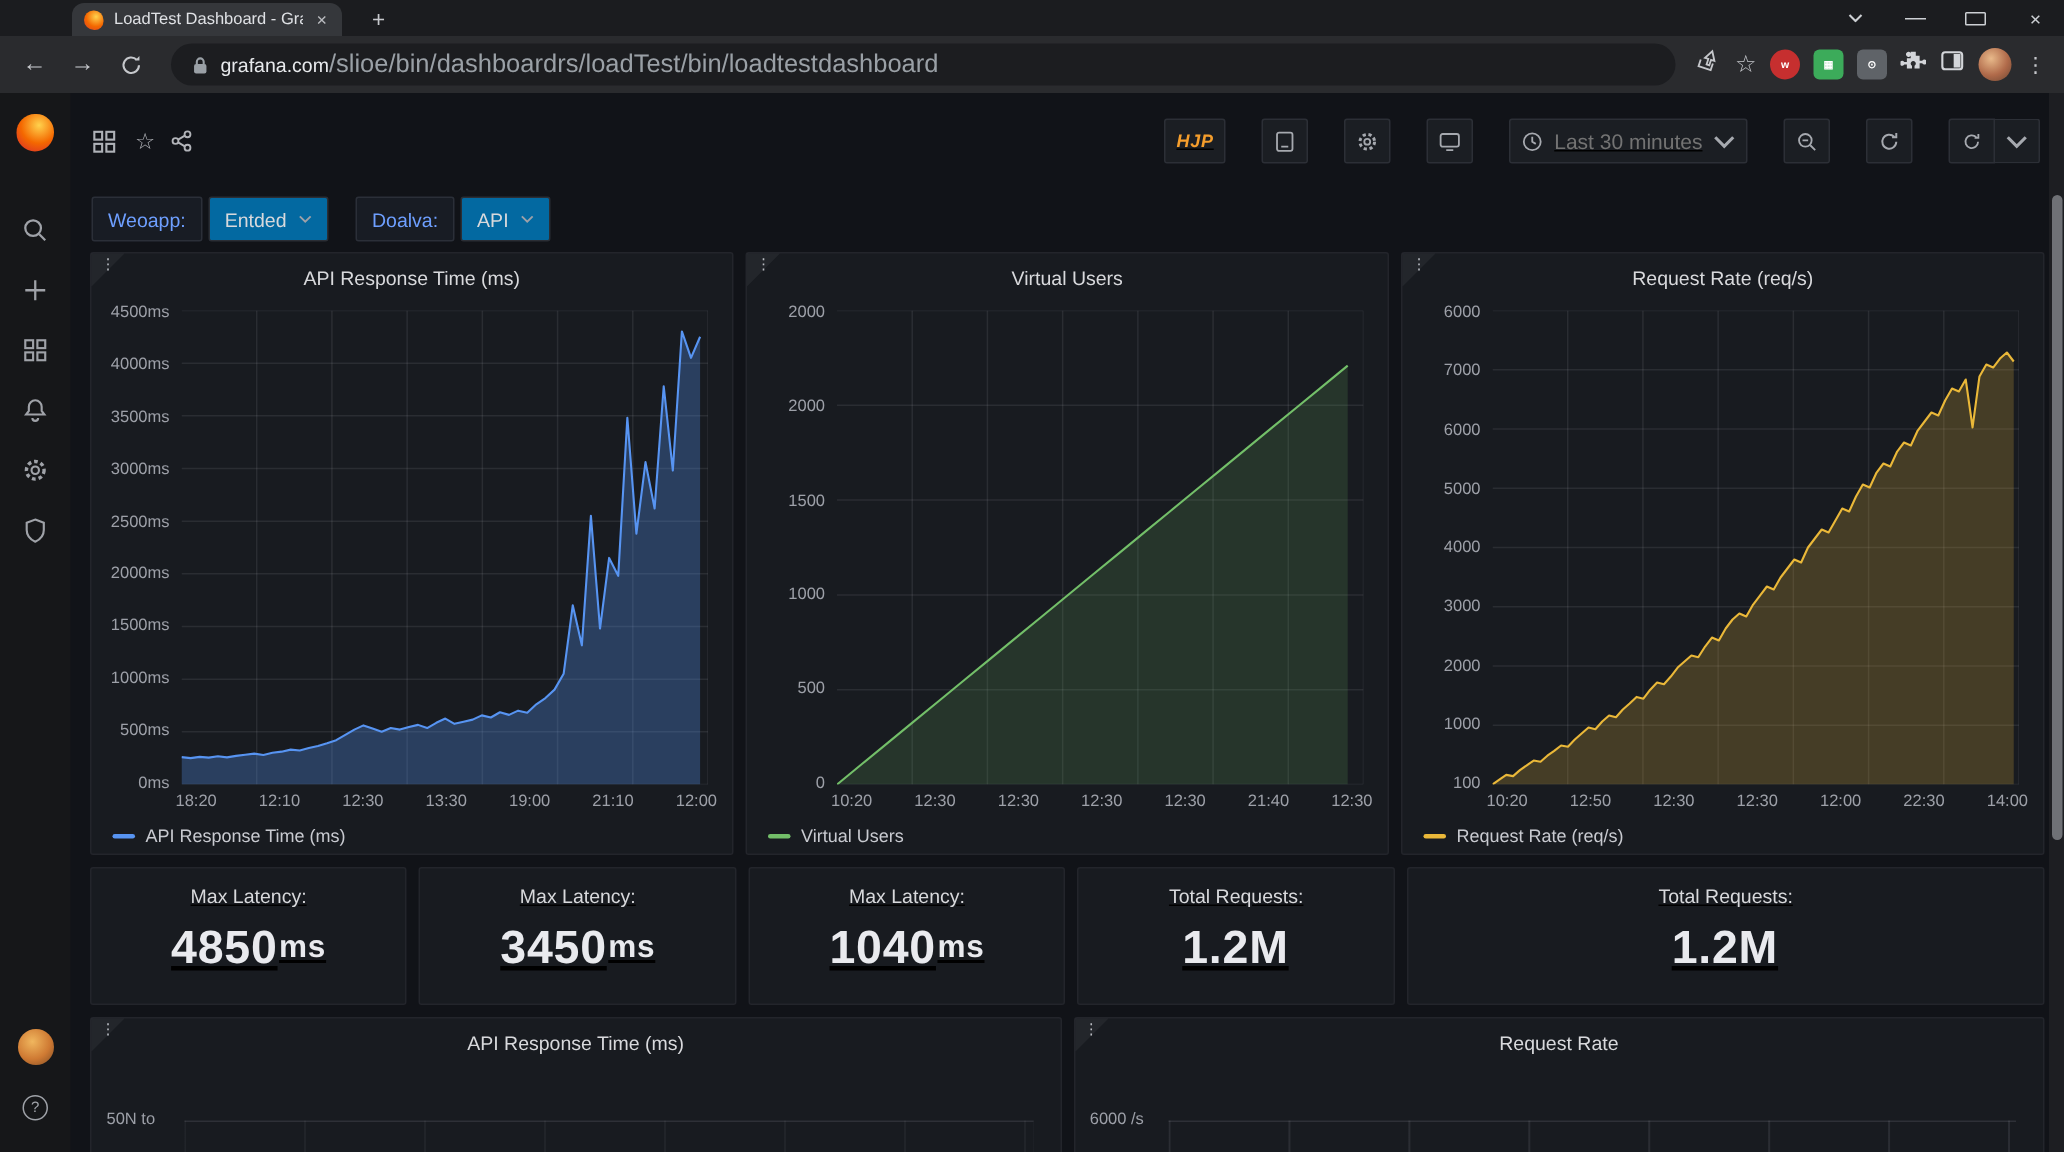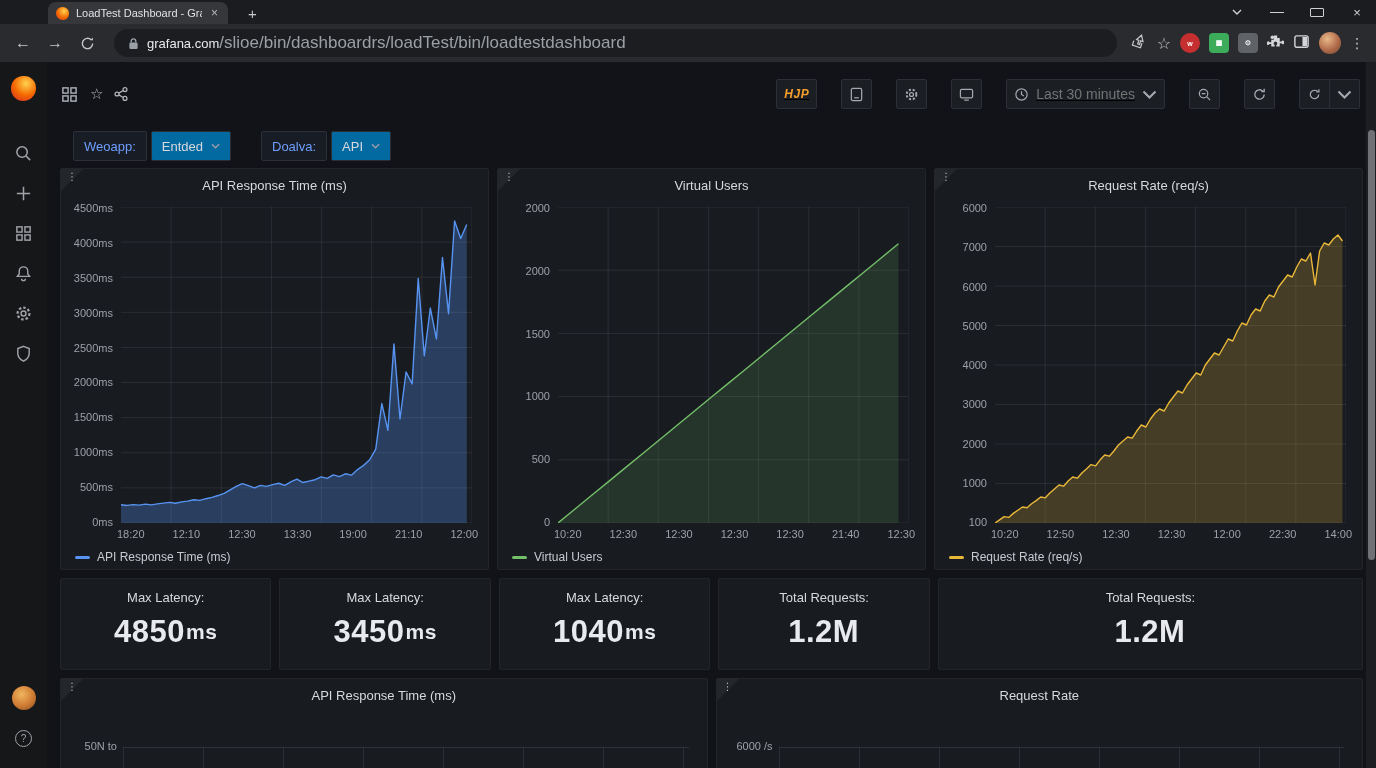--- a/index.html
+++ b/index.html
@@ -60,21 +60,21 @@
   .tb-btn svg { width:15px; height:15px; }
   .panel-glyph { color:#f59e2c; font-weight:bold; font-size:12px; letter-spacing:0.5px; font-style:italic; }
   .time-label { font-size:14px; color:#737373; }
   .split { display:flex; }
   .split .tb-btn:first-child { border-radius:2px 0 0 2px; }
   .split .tb-btn:last-child { border-radius:0 2px 2px 0; border-left:none; min-width:26px; }
 
   .filters { height:40px; display:flex; align-items:center; gap:8px; padding:0 14px; }
   .f-group { display:flex; gap:4px; }
   .f-label { height:30px; display:flex; align-items:center; padding:0 10px; background:#181c24;
-    border:1px solid #2b2f38; border-radius:2px; color:#6e9fff; font-size:13px;margin-left:12px; }
+    border:1px solid #2b2f38; border-radius:2px; color:#6e9fff; font-size:13px; }
   .f-value { height:30px; display:flex; align-items:center; gap:8px; padding:0 10px; background:#0369a1;
     border:1px solid #2b2e35; border-radius:2px; color:#d8d9dc; font-size:13px; }
   .f-group + .f-group { margin-left:10px; }
 
   .grid-area { flex:1; padding:2px 13px 0; display:flex; flex-direction:column; gap:8px; overflow:hidden; }
   .row-charts { display:flex; gap:8px; height:402px; flex:none; }
   .row-stats { display:flex; gap:8px; height:92px; flex:none; }
   .row-bottom { display:flex; gap:8px; height:300px; flex:none; }
 
   .panel { position:relative; background:#181b20; border:1px solid #23252b; border-radius:2px;
@@ -89,33 +89,33 @@
   .yaxis { width:52px; display:flex; flex-direction:column; justify-content:space-between;
     align-items:flex-end; padding-right:8px; font-size:11px; color:#9da0a8; margin:-5px 0; flex:none; }
   .plotbox { flex:1; position:relative; min-width:0; }
   .plotbox svg { position:absolute; inset:0; width:100%; height:100%; }
   .xaxis { height:22px; display:flex; justify-content:space-between; align-items:center;
     margin-left:52px; padding:0 10px 0 4px; font-size:11px; color:#9da0a8; flex:none; }
   .legend { height:24px; display:flex; align-items:center; gap:7px; padding-left:14px; flex:none; }
   .swatch { width:15px; height:3px; border-radius:2px; }
   .legend-label { font-size:12px; color:#c8cad0; }
 
-  .stat-panel { justify-content:center; align-items:center; }
+  .stat-panel { justify-content:center; align-items:center;text-decoration:underline; }
   .stat-label { font-size:13px; color:#d8d9dc; margin-top:11px; }
   .stat-value { flex:1; display:flex; align-items:center; justify-content:center; padding-bottom:10px;
     color:#e9eaee; font-weight:600; font-size:31px; letter-spacing:0.5px; }
   .stat-unit { font-size:21px; font-weight:600; margin-left:1px; }
   .w2 { flex:2.02 !important; }
   .w1 { flex:1; }
 
   .partial-body { flex:1; position:relative; margin:26px 14px 0 10px; }
   .partial-grid { position:absolute; left:52px; right:4px; top:14px; bottom:-4px;
     border-top:1px solid rgba(204,204,220,0.12);
     background-image:repeating-linear-gradient(to right, rgba(204,204,220,0.10) 0 1px, transparent 1px 80px); }
-  .partial-ylabel { position:absolute; left:0; top:7px; width:46px; text-align:right;
+  .partial-ylabel { position:absolute; left:0; top:7px; width:46px; 
     font-size:11px; color:#9da0a8; }
 
   .scrollbar { position:absolute; right:0; top:62px; bottom:0; width:10px; background:#1d1e22; }
   .scroll-thumb { position:absolute; right:1.5px; top:68px; width:7px; height:430px;
     background:#6f7176; border-radius:4px; }
 </style>
 </head>
 <body>
 
 <div class="tabbar">

